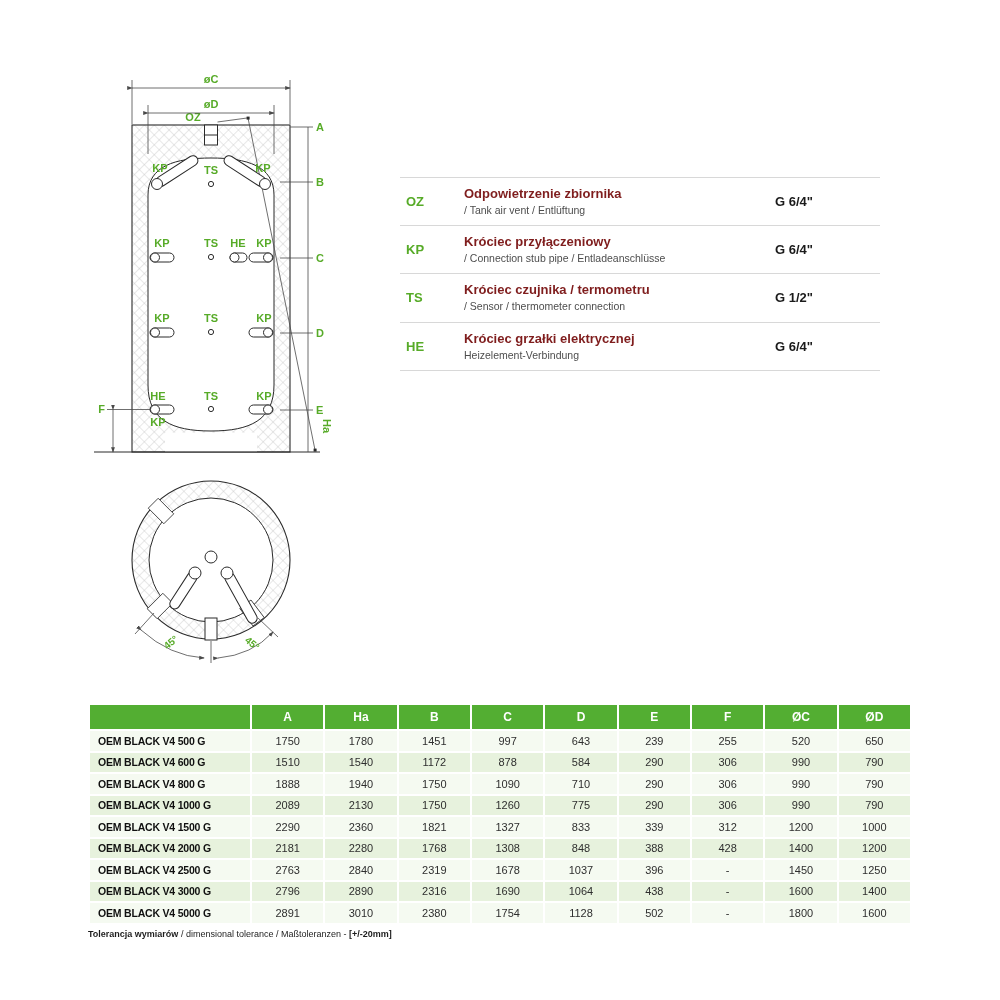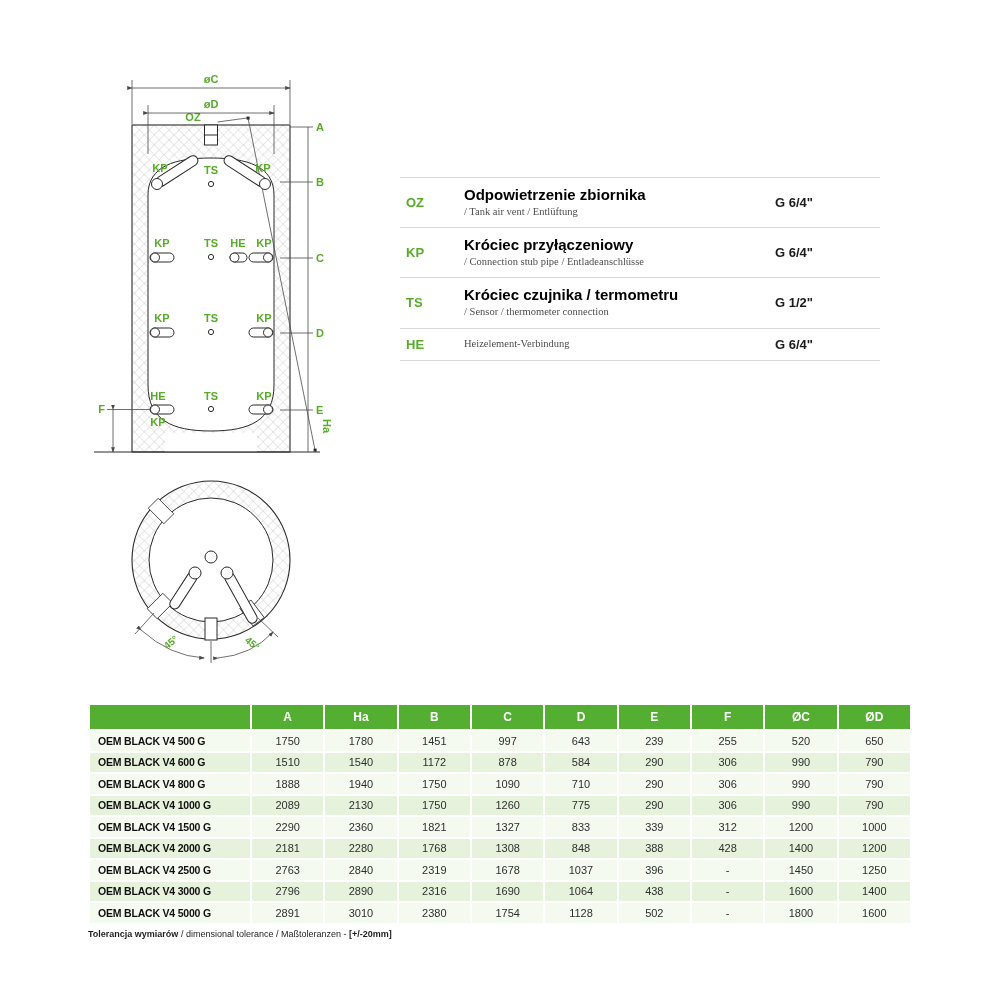--- a/index.html
+++ b/index.html
@@ -13,22 +13,22 @@
   .ln{stroke:#2a2a2a;stroke-width:1;fill:none;}
   .thin{stroke:#4a4a4a;stroke-width:0.8;fill:none;}
   .white{fill:#ffffff;stroke:#2a2a2a;stroke-width:1;}
 
   
   .legend{position:absolute;left:400px;top:177px;width:480px;}
   .legend-row{display:flex;align-items:center;border-top:1px solid #d8d8d8;padding:8px 0;}
   .legend-row:last-child{border-bottom:1px solid #d8d8d8;}
   .legend-code{width:58px;padding-left:6px;font-weight:bold;font-size:13px;color:#57ab28;}
   .legend-text{flex:1;padding-right:10px;}
-  .legend-title{font-size:15px;font-weight:bold;color:#000000;margin-bottom:2px;}
-  .legend-sub{font-size:10.5px;color:#4d4d4d;line-height:1.35;font-family:Liberation Serif, serif;}
+  .legend-title{font-size:13px;font-weight:bold;color:#7f1d1d;margin-bottom:2px;}
+  .legend-sub{font-size:10.5px;color:#4d4d4d;line-height:1.35;}
   .legend-size{width:105px;font-size:13px;font-weight:bold;color:#1b1b1b;}
 
   
   .spec-table{position:absolute;left:88px;top:703px;width:824px;
               border-collapse:separate;border-spacing:2px;table-layout:fixed;}
   .spec-table th,.spec-table td{padding:0;margin:0;}
   .spec-table thead th{background:#53ae32;color:#fff;height:24px;
               font-size:12px;font-weight:bold;text-align:center;}
   .spec-table th:first-child{width:160px;}
   .spec-table tbody th{text-align:left;padding-left:8px;font-size:10.5px;
@@ -218,20 +218,21 @@
       <div class="legend-text">
         <div class="legend-title">Króciec czujnika / termometru</div>
         <div class="legend-sub">/ Sensor / thermometer connection</div>
       </div>
       <div class="legend-size">G 1/2"</div>
     </div>
 
     <div class="legend-row">
       <div class="legend-code">HE</div>
       <div class="legend-text">
+        <div class="legend-title">Króciec grzałki elektrycznej</div>
         <div class="legend-sub">Heizelement-Verbindung</div>
       </div>
       <div class="legend-size">G 6/4"</div>
     </div>
 
   </div>
 
   <table class="spec-table">
     <thead>
         <tr>

